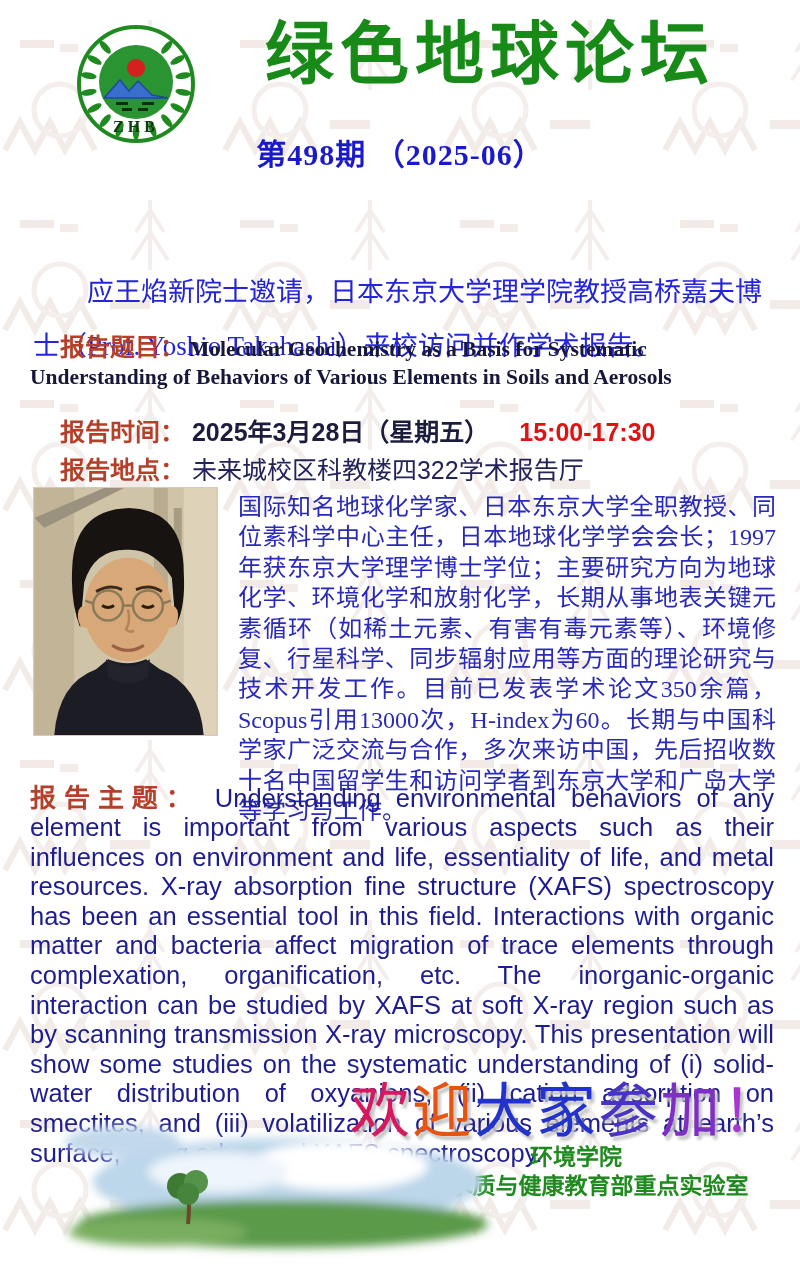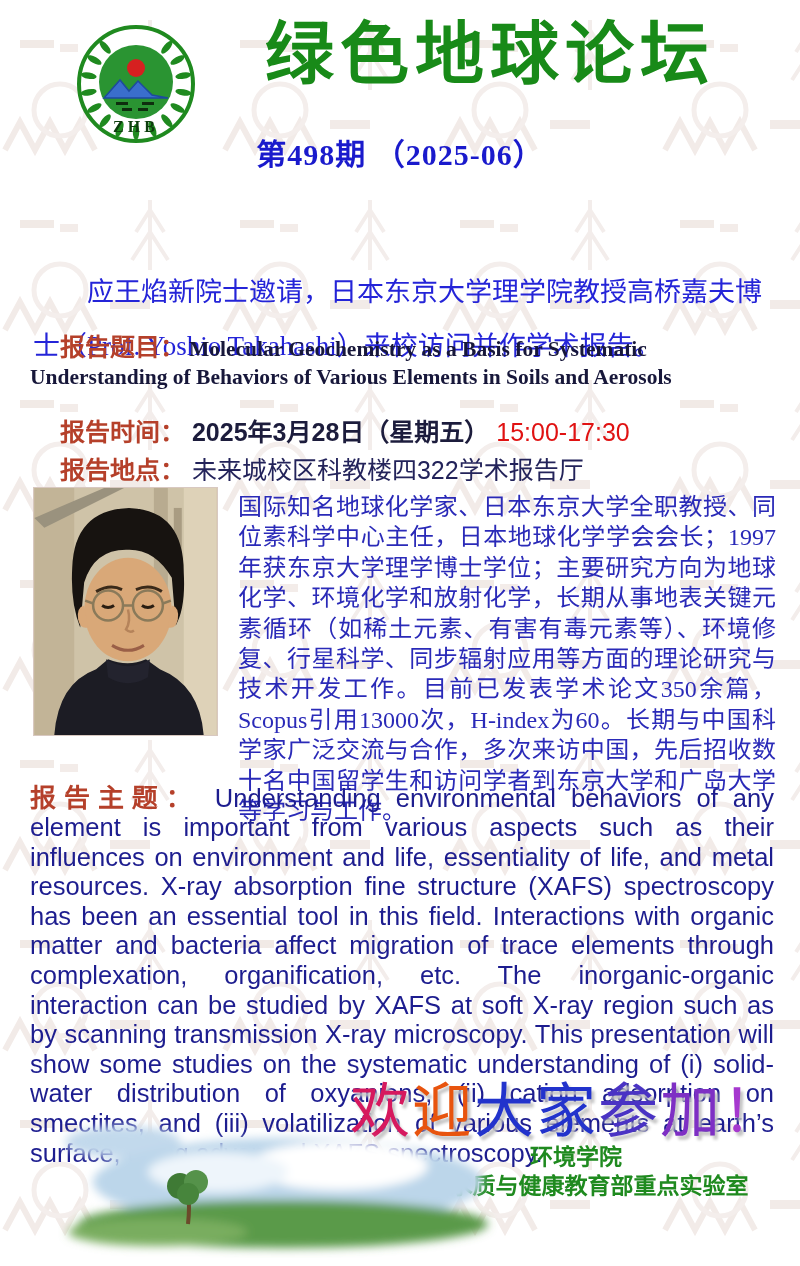--- a/index.html
+++ b/index.html
@@ -37,21 +37,21 @@
   .label{color:#b5402a;font-weight:bold;font-family:"Liberation Sans",sans-serif;}
   .topic{
     left:30px;top:314px;width:748px;text-indent:30px;line-height:27px;margin-top:20px;
   }
   .topic .label{font-size:25px;}
   .topic .topic-value{
     font-size:21.5px;font-weight:bold;color:#17173a;font-family:"Liberation Serif",serif;
   }
   .time-row{left:60px;top:387px;width:720px;font-size:25px;font-family:"Liberation Sans",sans-serif;}
   .time-row .date{color:#1c1c3c;font-weight:bold;}
-  .time-row .hours{color:#e01212;font-weight:normal;}
+  .time-row .hours{color:#e01212;font-weight:bold;margin-left:23px;}
   .venue-row{left:60px;top:425px;width:720px;font-size:25px;font-family:"Liberation Sans",sans-serif;}
   .venue-row .venue-value{color:#23235a;font-weight:normal;}
   .speaker-label{left:60px;top:460px;font-size:25px;}
 
   .photo{left:33px;top:487px;width:183px;height:247px;border:1px solid #d8c8c0;background:#cfc3a8;}
   .bio{
     left:238px;top:468px;width:538px;
     font-size:24px;line-height:30.4px;color:#2a2ab8;text-align:justify;
   }
 

